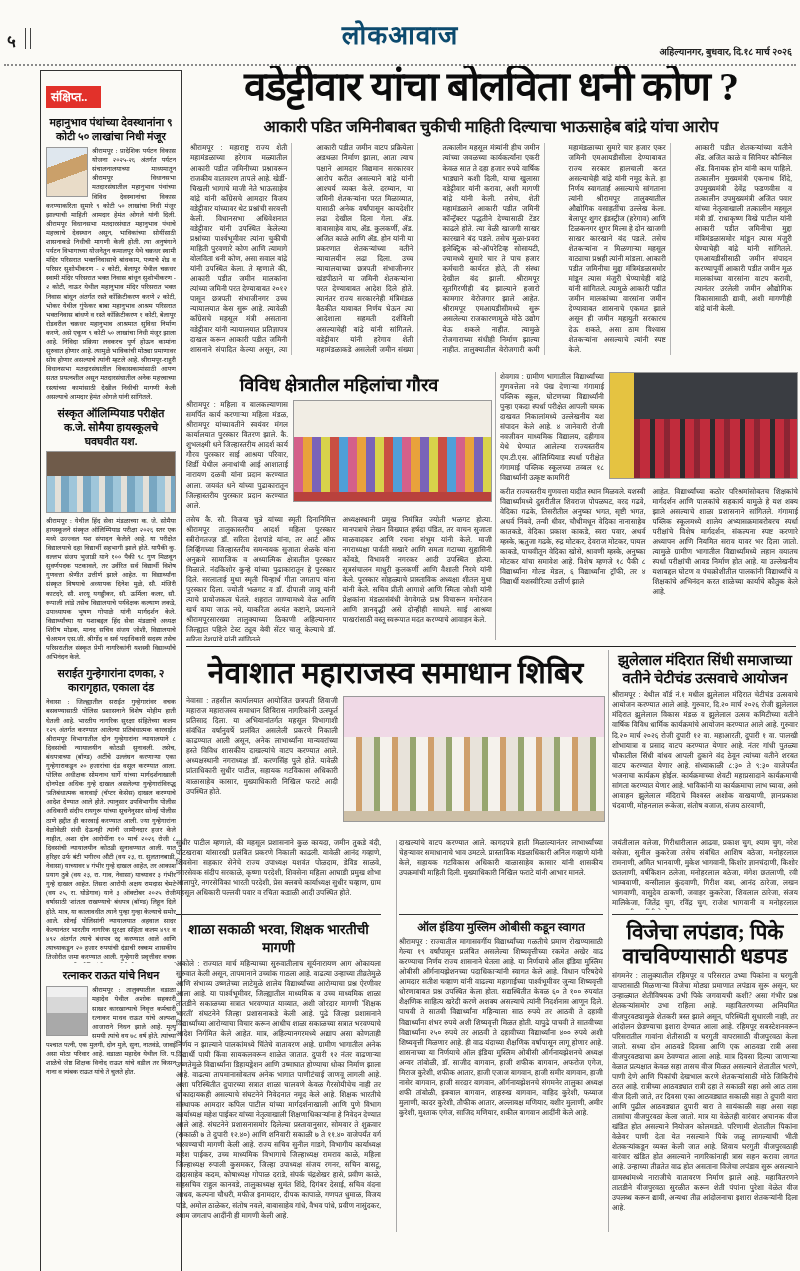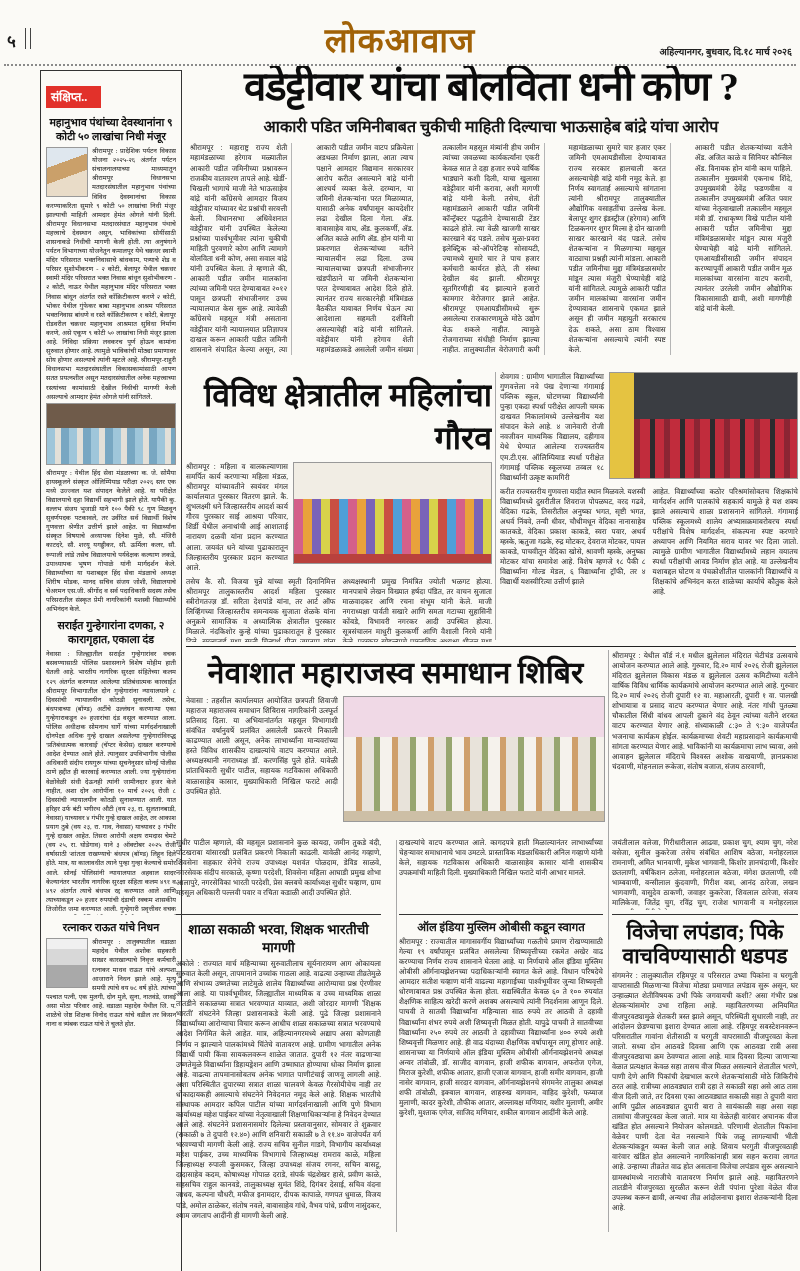--- a/index.html
+++ b/index.html
@@ -1,22 +1,22 @@
 <!DOCTYPE html>
 <html><head>
 <meta charset="utf-8">
 <style>
   html,body{margin:0;padding:0;background:#e9e7e2;}
   .page{position:relative;width:800px;height:1271px;background:#fbfaf6;margin:0 auto;overflow:hidden;
         font-family:"Liberation Serif","DejaVu Serif",serif;color:#1a1a1a;}
   
   .pagenum{position:absolute;left:7px;top:29px;font-size:17px;font-weight:bold;}
   .pagebars{position:absolute;left:25px;top:28px;width:4px;height:21px;border-left:1.5px solid #444;border-right:1.5px solid #444;}
-  .masthead{position:absolute;left:0;right:0;top:22px;margin:0;text-align:center;font-size:34px;line-height:1.1;
-            font-weight:800;color:#a16207;letter-spacing:1px;}
+  .masthead{position:absolute;left:0;right:0;top:22px;margin:0;text-align:center;font-size:26px;line-height:1.1;
+            font-weight:800;color:#0c4a6e;letter-spacing:1px;}
   .dateline{position:absolute;right:8px;top:45px;font-size:9.5px;font-weight:bold;color:#222;}
   .header-rule{position:absolute;left:4px;right:4px;top:64px;border-top:2px dotted #8a8a8a;}
   
   .jtext{font-size:7.3px;line-height:1.38;text-align:justify;color:#1c1c1c;}
   .clearfix::after{content:"";display:block;clear:both;}
   
   .sidebar{position:absolute;left:40px;top:70px;width:142px;height:1226px;border:1.5px solid #333;
            padding:15px 5px;box-sizing:border-box;overflow:hidden;background:#fbfaf6;}
   .brief-tab{display:inline-block;background:#e2312a;color:#fff;font-size:12px;font-weight:bold;
              padding:2px 14px 3px 5px;margin-bottom:2px;}
@@ -37,21 +37,21 @@
   .lead-cols{display:flex;height:212px;overflow:hidden;gap:20px;}
   .lead-col{flex:1;padding:0 4px;border-right:1px solid #b5b5b5;}
   .lead-col:last-child{border-right:none;}
   
   .section-head{margin:0 0 4px;text-align:center;font-weight:800;color:#0e0e0e;}
   .sec-flex{display:flex;gap:5px;align-items:flex-start;}
   .sec-photo{border:1px solid #999;box-sizing:border-box;}
   .sec-cols{display:flex;gap:7px;margin-top:4px;overflow:hidden;}
   .sec-col{flex:1;}
   .gaurav{position:absolute;left:186px;top:372px;width:306px;height:270px;overflow:hidden;}
-  .gaurav .section-head{font-size:32px;text-align:right;}
+  .gaurav .section-head{font-size:18px;}
   .gaurav .sec-lead{width:102px;}
   .gaurav .sec-photo{flex:1;height:102px;
       background:linear-gradient(180deg,#f1ede4 0 36%,rgba(0,0,0,0) 36%),
       linear-gradient(0deg,#b9413d 0 9px,rgba(0,0,0,0) 9px),
       repeating-linear-gradient(90deg,#d4608a 0 9px,#e9a23b 9px 18px,#7a63b8 18px 27px,#d8d24a 27px 36px,#c94f43 36px 45px,#4f9fd8 45px 54px);}
   .gaurav .sec-cols{height:126px;}
   .gangamai{position:absolute;left:500px;top:372px;width:298px;height:270px;overflow:hidden;}
   .gangamai .section-head{font-size:25px;}
   .gangamai .sec-lead{width:104px;}
   .gangamai .sec-photo{flex:1;height:107px;
@@ -104,20 +104,21 @@
 
     <section class="art-block h-art1">
       <h3 class="side-head">महानुभाव पंथांच्या देवस्थानांना ९ कोटी ५० लाखांचा निधी मंजूर</h3>
       <div class="side-body clearfix">
         <div class="portrait portrait-mla"></div>
         <span>श्रीरामपूर : प्रादेशिक पर्यटन विकास योजना २०२५-२६ अंतर्गत पर्यटन संचालनालयाच्या माध्यमातून श्रीरामपूर विधानसभा मतदारसंघातील महानुभाव पंथांच्या विविध देवस्थानांचा विकास करण्याकरिता सुमारे ९ कोटी ५० लाखांचा निधी मंजूर झाल्याची माहिती आमदार हेमंत ओगले यांनी दिली. श्रीरामपूर विधानसभा मतदारसंघात महानुभाव पंथाचे महत्त्वाचे देवस्थान असून, भाविकांच्या सोयींसाठी शासनाकडे निधीची मागणी केली होती. त्या अनुषंगाने पर्यटन विभागाच्या योजनेतून कमालपूर येथे चक्रधर स्वामी मंदिर परिसरात भक्तनिवासाचे बांधकाम, पत्र्याचे शेड व परिसर सुशोभीकरण - २ कोटी, बेलापूर येथील चक्रधर स्वामी मंदिर परिसरात भक्त निवास बांधून सुशोभीकरण - २ कोटी, नाऊर येथील महानुभाव मंदिर परिसरात भक्त निवास बांधून अंतर्गत रस्ते काँक्रिटीकरण करणे २ कोटी, भोकर येथील गुंफेकर बाबा महानुभाव आश्रम परिसरात भक्तनिवास बांधणे व रस्ते काँक्रिटीकरण १ कोटी, बेलापूर रोडवरील चक्रधर महानुभाव आश्रमात सुविधा निर्माण करणे, असे एकूण ९ कोटी ५० लाखांचा निधी मंजूर झाला आहे. निविदा प्रक्रिया लवकरच पूर्ण होऊन कामांना सुरुवात होणार आहे. त्यामुळे भाविकांची मोठ्या प्रमाणावर सोय होणार असल्याचे त्यांनी म्हटले आहे. श्रीरामपूर-राहुरी विधानसभा मतदारसंघातील विकासकामांसाठी आपण सतत प्रयत्नशील असून मतदारसंघातील अनेक महत्त्वाच्या रस्त्यांच्या कामांसाठी देखील निधीची मागणी केली असल्याचे आमदार हेमंत ओगले यांनी सांगितले.</span>
       </div>
     </section>
 
     <section class="art-block h-art2">
+      <h3 class="side-head">संस्कृत ऑलिम्पियाड परीक्षेत क.जे. सोमैया हायस्कूलचे घवघवीत यश.</h3>
       <div class="group-photo photo-somaiya"></div>
       <div class="side-body">श्रीरामपूर : येथील हिंद सेवा मंडळाच्या क. जे. सोमैया हायस्कूलने संस्कृत ऑलिम्पियाड परीक्षा २०२६ स्तर एक मध्ये उज्ज्वल यश संपादन केलेले आहे. या परीक्षेत विद्यालयाचे दहा विद्यार्थी सहभागी झाले होते. यापैकी कु. वल्लभ संजय भुजाडी याने १०० पैकी ९८ गुण मिळवून सुवर्णपदक पटकावले, तर उर्वरित सर्व विद्यार्थी विशेष गुणवत्ता श्रेणीत उत्तीर्ण झाले आहेत. या विद्यार्थ्यांना संस्कृत विषयाचे अध्यापक दिनेश मुळे, सौ. मंजिरी काटदरे, सौ. शरयू यगड्डीकर, सौ. ऊर्मिला कलर, सौ. रूपाली लांडे तसेच विद्यालयाचे पर्यवेक्षक कल्याण लकडे, उपाध्यापक भूषण गोपाळे यांनी मार्गदर्शन केले. विद्यार्थ्यांच्या या यशाबद्दल हिंद सेवा मंडळाचे अध्यक्ष शिरीष मोडक, मानद सचिव संजय जोशी, विद्यालयाचे चेअरमन एस.जी. श्रीगोंद व सर्व पदाधिकारी सदस्य तसेच परिसरातील संस्कृत प्रेमी नागरिकांनी यशस्वी विद्यार्थ्यांचे अभिनंदन केले.</div>
     </section>
 
     <section class="art-block h-art3">
       <h3 class="side-head">सराईत गुन्हेगारांना दणका, २ कारागृहात, एकाला दंड</h3>
       <div class="side-body">नेवासा : जिल्ह्यातील सराईत गुन्हेगारांवर वचक बसवण्यासाठी पोलिस प्रशासनाने विशेष मोहीम हाती घेतली आहे. भारतीय नागरिक सुरक्षा संहितेच्या कलम १२९ अंतर्गत करण्यात आलेल्या प्रतिबंधात्मक कारवाईत श्रीरामपूर विभागातील दोन गुन्हेगारांना न्यायालयाने ८ दिवसांची न्यायालयीन कोठडी सुनावली. तसेच, बंधपत्राच्या (बॉण्ड) अटींचे उल्लंघन करणाऱ्या एका गुन्हेगाराकडून २० हजारांचा दंड वसूल करण्यात आला. पोलिस अधीक्षक सोमनाथ घार्गे यांच्या मार्गदर्शनाखाली दोनपेक्षा अधिक गुन्हे दाखल असलेल्या गुन्हेगारांविरुद्ध 'प्रतिबंधात्मक कारवाई' (चॅप्टर केसेस) दाखल करण्याचे आदेश देण्यात आले होते. त्यानुसार उपविभागीय पोलीस अधिकारी संदीप रायगुरू यांच्या सूचनेनुसार सोनई पोलीस ठाणे हद्दीत ही कारवाई करण्यात आली. ज्या गुन्हेगारांना वेळोवेळी संधी देऊनही त्यांनी जामीनदार हजर केले नाहीत, अशा दोन आरोपींना १० मार्च २०२६ रोजी ८ दिवसांची न्यायालयीन कोठडी सुनावण्यात आली. यात हरिहर उर्फ बंटी भगीरथ औटी (वय २३, रा. सुलतानबाडी, नेवासा) याच्यावर ४ गंभीर गुन्हे दाखल आहेत, तर आकाश प्रयाग ठुबे (वय २३, रा. गाव, नेवासा) याच्यावर ३ गंभीर गुन्हे दाखल आहेत. तिसरा आरोपी अक्षय रामदास चेमटे (वय २५, रा. घोडेगाव) याने ३ ऑक्टोबर २०२५ रोजी वर्षासाठी 'शांतता राखण्याचे' बंधपत्र (बॉण्ड) लिहून दिले होते. मात्र, या कालावधीत त्याने पुन्हा गुन्हा केल्याचे समोर आले. सोनई पोलिसांनी न्यायालयात अहवाल सादर केल्यानंतर भारतीय नागरिक सुरक्षा संहिता कलम ४९१ व ४९२ अंतर्गत त्याचे बंधपत्र रद्द करण्यात आले आणि त्याच्याकडून २० हजार रुपयांची दंडाची रक्कम शासकीय तिजोरीत जमा करण्यात आली. गुन्हेगारी प्रवृत्तीवर वचक बसवण्यासाठी पोलिसांनी उचललेले हे पाऊल स्वागतार्ह मानले जात आहे. प्रतिबंधात्मक आदेश वा बंधपत्राच्या अटींचे उल्लंघन करणाऱ्यांवर पुढेही अशीच कठोर कारवाई केली जाईल, असा इशारा पोलीस प्रशासनाने दिला आहे.</div>
     </section>
 
     <section class="art-block h-art4">
@@ -170,20 +171,24 @@
 
   <section class="newasa">
     <h2 class="section-head">नेवाशात महाराजस्व समाधान शिबिर</h2>
     <div class="sec-flex">
       <div class="sec-lead jtext">नेवासा : तहसील कार्यालयात आयोजित छत्रपती शिवाजी महाराज महाराजस्व समाधान शिबिरास नागरिकांनी उत्स्फूर्त प्रतिसाद दिला. या अभियानांतर्गत महसूल विभागाशी संबंधित वर्षानुवर्षे प्रलंबित असलेली प्रकरणे निकाली काढण्यात आली असून, अनेक लाभार्थ्यांना मान्यवरांच्या हस्ते विविध शासकीय दाखल्यांचे वाटप करण्यात आले. अध्यक्षस्थानी नगराध्यक्ष डॉ. करणसिंह पुले होते. यावेळी प्रांताधिकारी सुधीर पाटील, सहायक गटविकास अधिकारी बाळासाहेब कासार, मुख्याधिकारी निखिल फराटे आदी उपस्थित होते.</div>
       <div class="sec-photo"></div>
     </div>
   </section>
 
   <section class="chetichand">
+    <h2 class="section-head">
+      <span>झुलेलाल मंदिरात सिंधी समाजाच्या</span><br>
+      <span>वतीने चेटीचंड उत्सवाचे आयोजन</span>
+    </h2>
     <div class="jtext">श्रीरामपूर : येथील वॉर्ड नं.१ मधील झुलेलाल मंदिरात चेटीचंड उत्सवाचे आयोजन करण्यात आले आहे. गुरुवार, दि.२० मार्च २०२६ रोजी झुलेलाल मंदिरात झुलेलाल विकास मंडळ व झुलेलाल उत्सव कमिटीच्या वतीने वार्षिक विविध धार्मिक कार्यक्रमांचे आयोजन करण्यात आले आहे. गुरुवार दि.२० मार्च २०२६ रोजी दुपारी १२ वा. महाआरती, दुपारी १ वा. पालखी शोभायात्रा व प्रसाद वाटप करण्यात येणार आहे. नंतर गांधी पुतळ्या चौकातील सिंधी बांधव आपली दुकाने बंद ठेवून त्यांच्या वतीने शरबत वाटप करण्यात येणार आहे. संध्याकाळी ८:३० ते ९:३० वाजेपर्यंत भजनाचा कार्यक्रम होईल. कार्यक्रमाच्या शेवटी महाप्रसादाने कार्यक्रमाची सांगता करण्यात येणार आहे. भाविकांनी या कार्यक्रमाचा लाभ घ्यावा, असे आवाहन झुलेलाल मंदिराचे विश्वस्त अशोक वाखयाणी, ज्ञानप्रकाश चंदवाणी, मोहनलाल रूकेजा, संतोष बजाज, संजय ठारवाणी,</div>
   </section>
 
   <div class="vdiv vdiv-b1"></div>
   <div class="vdiv vdiv-b2"></div>
 
   <section class="bcol bcol1">
     <div class="cont jtext">सुधीर पाटील म्हणाले, की महसूल प्रशासनाने कुळ कायदा, जमीन तुकडे बंदी, पोटखराबा यांसारखी प्रलंबित प्रकरणे निकाली काढली. यावेळी आनंद गव्हाणे, शिवसेना सहकार सेनेचे राज्य उपाध्यक्ष यशवंत पोळदाम, डेविड साळवे, नगरसेवक संदीप सरकाळे, कृष्णा परदेशी, शिवसेना महिला आघाडी प्रमुख शोभा आलापुरे, नगरसेविका भारती परदेशी, प्रेस क्लबचे कार्याध्यक्ष सुधीर चव्हाण, ग्राम महसूल अधिकारी पल्लवी पवार व रचिता कडाळी आदी उपस्थित होते.</div>
     <div class="bhr"></div>
     <h3 class="bhead bhead-1">शाळा सकाळी भरवा, शिक्षक भारतीची मागणी</h3>

